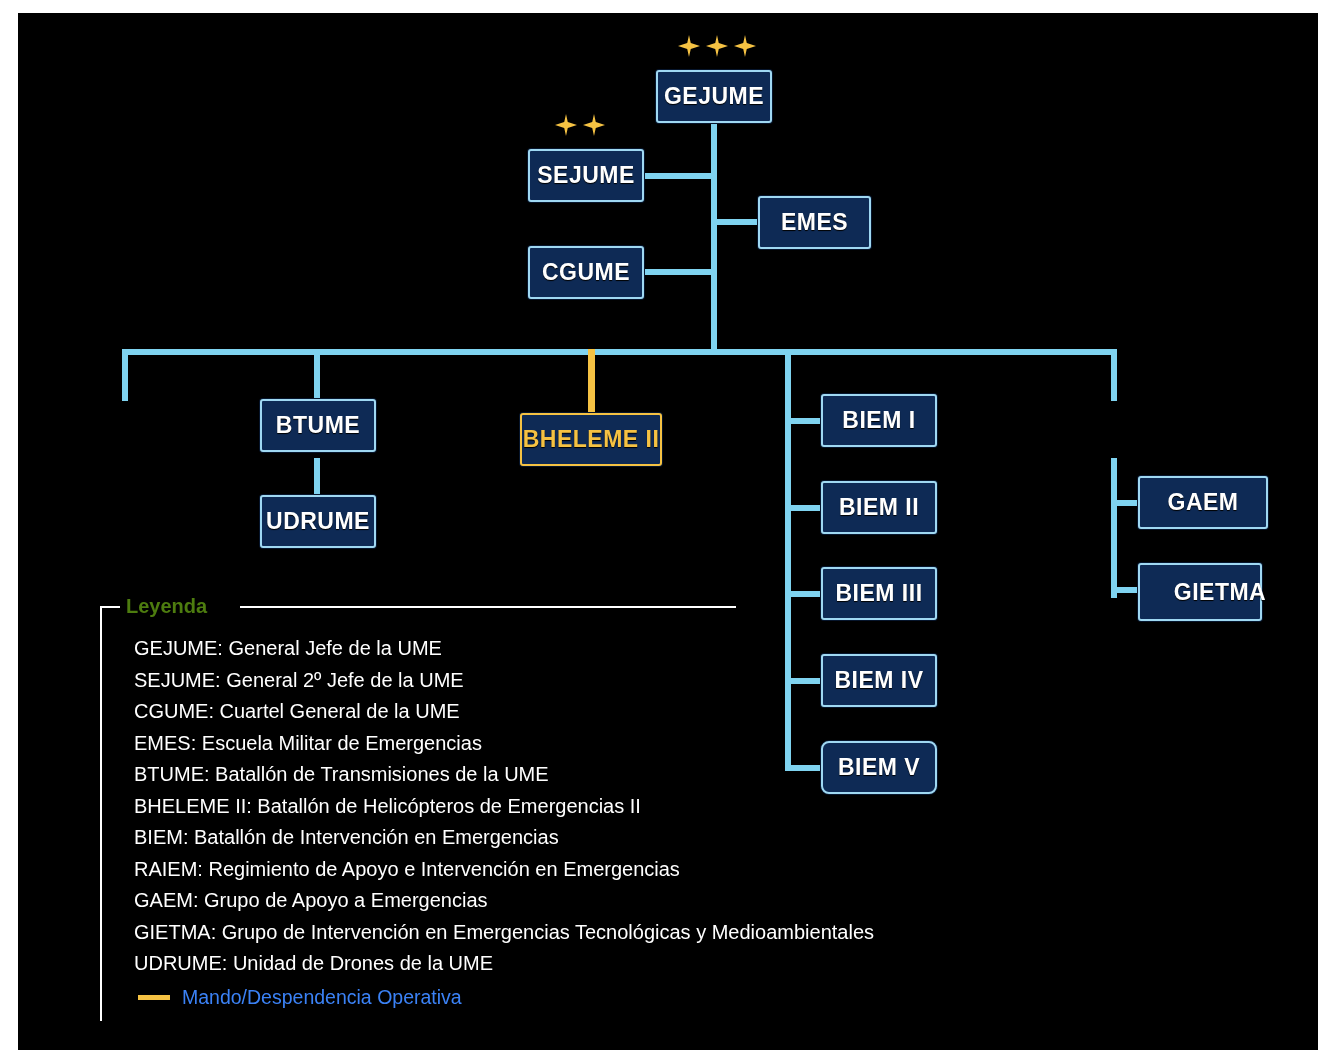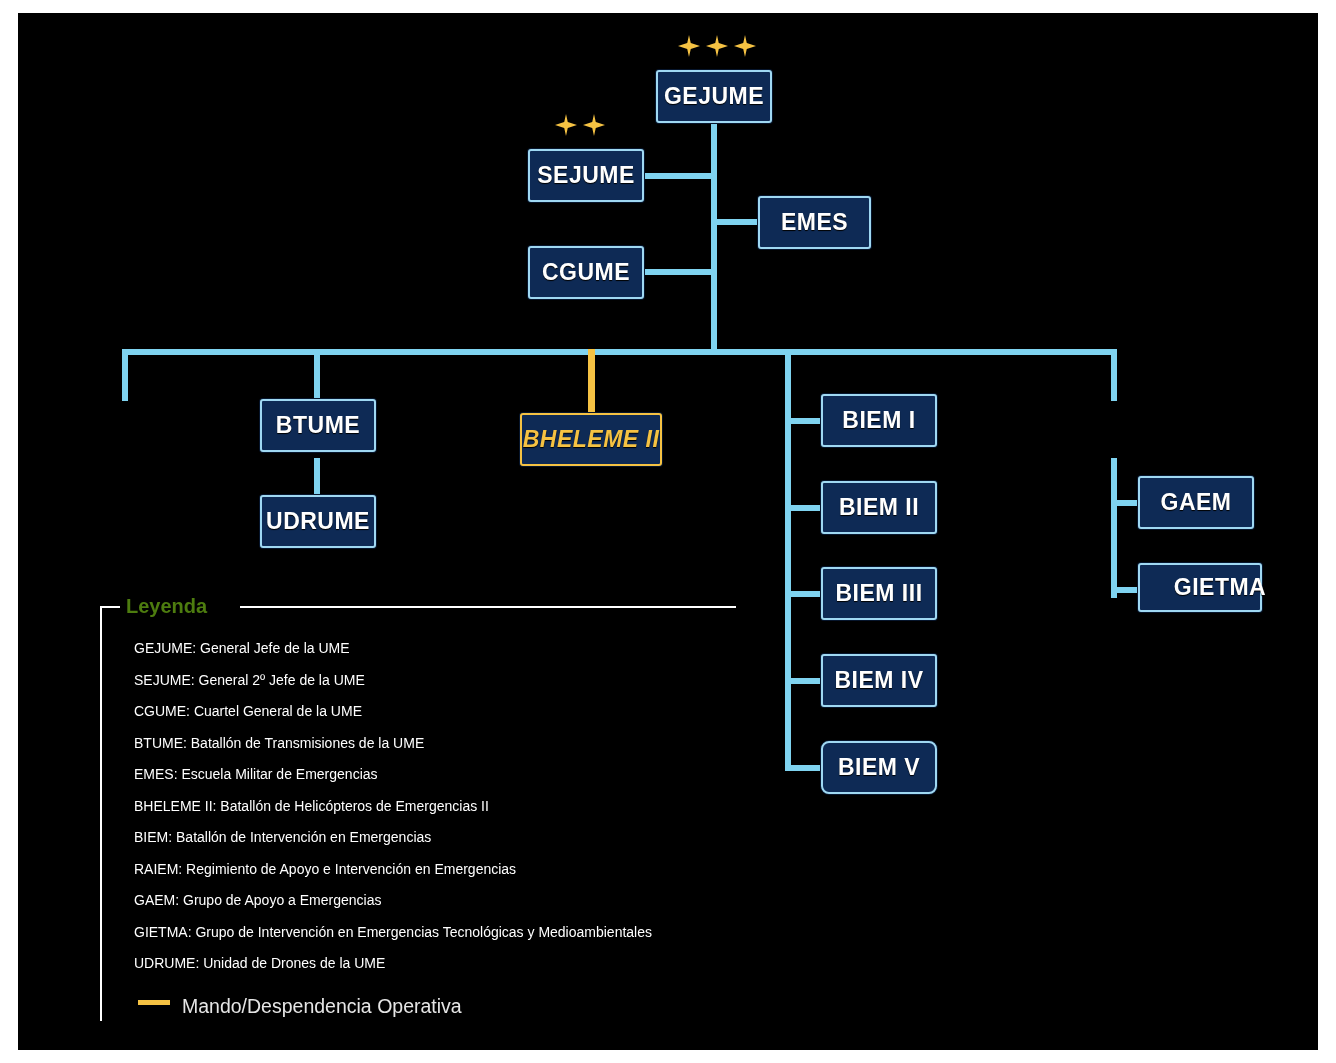--- a/index.html
+++ b/index.html
@@ -111,43 +111,42 @@
     z-index: 3;
   }
   .legend-items {
     position: absolute;
     left: 34px;
     top: 45px;
     z-index: 2;
   }
   .legend-item {
     color: #ffffff;
-    font-size: 14px;
+    font-size: 20px;
     line-height: 31.5px;
     white-space: nowrap;
   }
   .legend-footer {
     position: absolute;
     left: 38px;
     top: 398px;
     display: flex;
     align-items: center;
     gap: 12px;
     z-index: 2;
   }
   .legend-swatch {
     width: 32px;
     height: 5px;
     background: #f5c243;
     display: inline-block;
   }
   .legend-footer-label {
-    color: #e5e5e5;
+    color: #3b82f6;
     font-size: 19.5px;
-    margin-top: 9px;
   }
 </style>
 </head>
 <body>
 
 <div id="root">
   <div id="canvas">
 
     <div class="line" style="left:693px; top:110px; width:6px; height:232px;"></div>
 
@@ -205,21 +204,21 @@
 
 
     <div class="node" style="left:242px; top:386px; width:116px; height:53px; font-size:23px;">
       <span>BTUME</span>
     </div>
 
     <div class="node" style="left:242px; top:482px; width:116px; height:53px; font-size:23px;">
       <span>UDRUME</span>
     </div>
 
-    <div class="node highlight" style="left:502px; top:400px; width:142px; height:53px; font-size:23px;font-style:italic;">
+    <div class="node highlight" style="left:502px; top:400px; width:142px; height:53px; font-size:23px;">
       <span>BHELEME II</span>
     </div>
 
     <div class="node" style="left:803px; top:381px; width:116px; height:53px; font-size:23px;">
       <span>BIEM I</span>
     </div>
 
     <div class="node" style="left:803px; top:468px; width:116px; height:53px; font-size:23px;">
       <span>BIEM II</span>
     </div>
@@ -230,39 +229,39 @@
 
     <div class="node" style="left:803px; top:641px; width:116px; height:53px; font-size:23px;">
       <span>BIEM IV</span>
     </div>
 
     <div class="node" style="left:803px; top:728px; width:116px; height:53px; font-size:23px;border-radius:8px;">
       <span>BIEM V</span>
     </div>
 
 
-    <div class="node" style="left:1120px; top:463px; width:116px; height:53px; font-size:23px;">
+    <div class="node" style="left:1120px; top:463px; width:130px; height:53px; font-size:23px;">
       <span>GAEM</span>
     </div>
 
-    <div class="node" style="left:1120px; top:550px; width:124px; height:49px; font-size:23px;padding-left:40px;">
+    <div class="node" style="left:1120px; top:550px; width:124px; height:58px; font-size:23px;padding-left:40px;">
       <span>GIETMA</span>
     </div>
 
     <div id="legend">
       <div class="legend-frame"></div>
       <div class="legend-frame-clip"></div>
       <div class="legend-title">Leyenda</div>
 
       <div class="legend-items">
         <div class="legend-item">GEJUME: General Jefe de la UME</div>
         <div class="legend-item">SEJUME: General 2º Jefe de la UME</div>
         <div class="legend-item">CGUME: Cuartel General de la UME</div>
+        <div class="legend-item">EMES: Escuela Militar de Emergencias</div>
         <div class="legend-item">BTUME: Batallón de Transmisiones de la UME</div>
-        <div class="legend-item">EMES: Escuela Militar de Emergencias</div>
         <div class="legend-item">BHELEME II: Batallón de Helicópteros de Emergencias II</div>
         <div class="legend-item">BIEM: Batallón de Intervención en Emergencias</div>
         <div class="legend-item">RAIEM: Regimiento de Apoyo e Intervención en Emergencias</div>
         <div class="legend-item">GAEM: Grupo de Apoyo a Emergencias</div>
         <div class="legend-item">GIETMA: Grupo de Intervención en Emergencias Tecnológicas y Medioambientales</div>
         <div class="legend-item">UDRUME: Unidad de Drones de la UME</div>
       </div>
 
       <div class="legend-footer">
         <span class="legend-swatch"></span>

